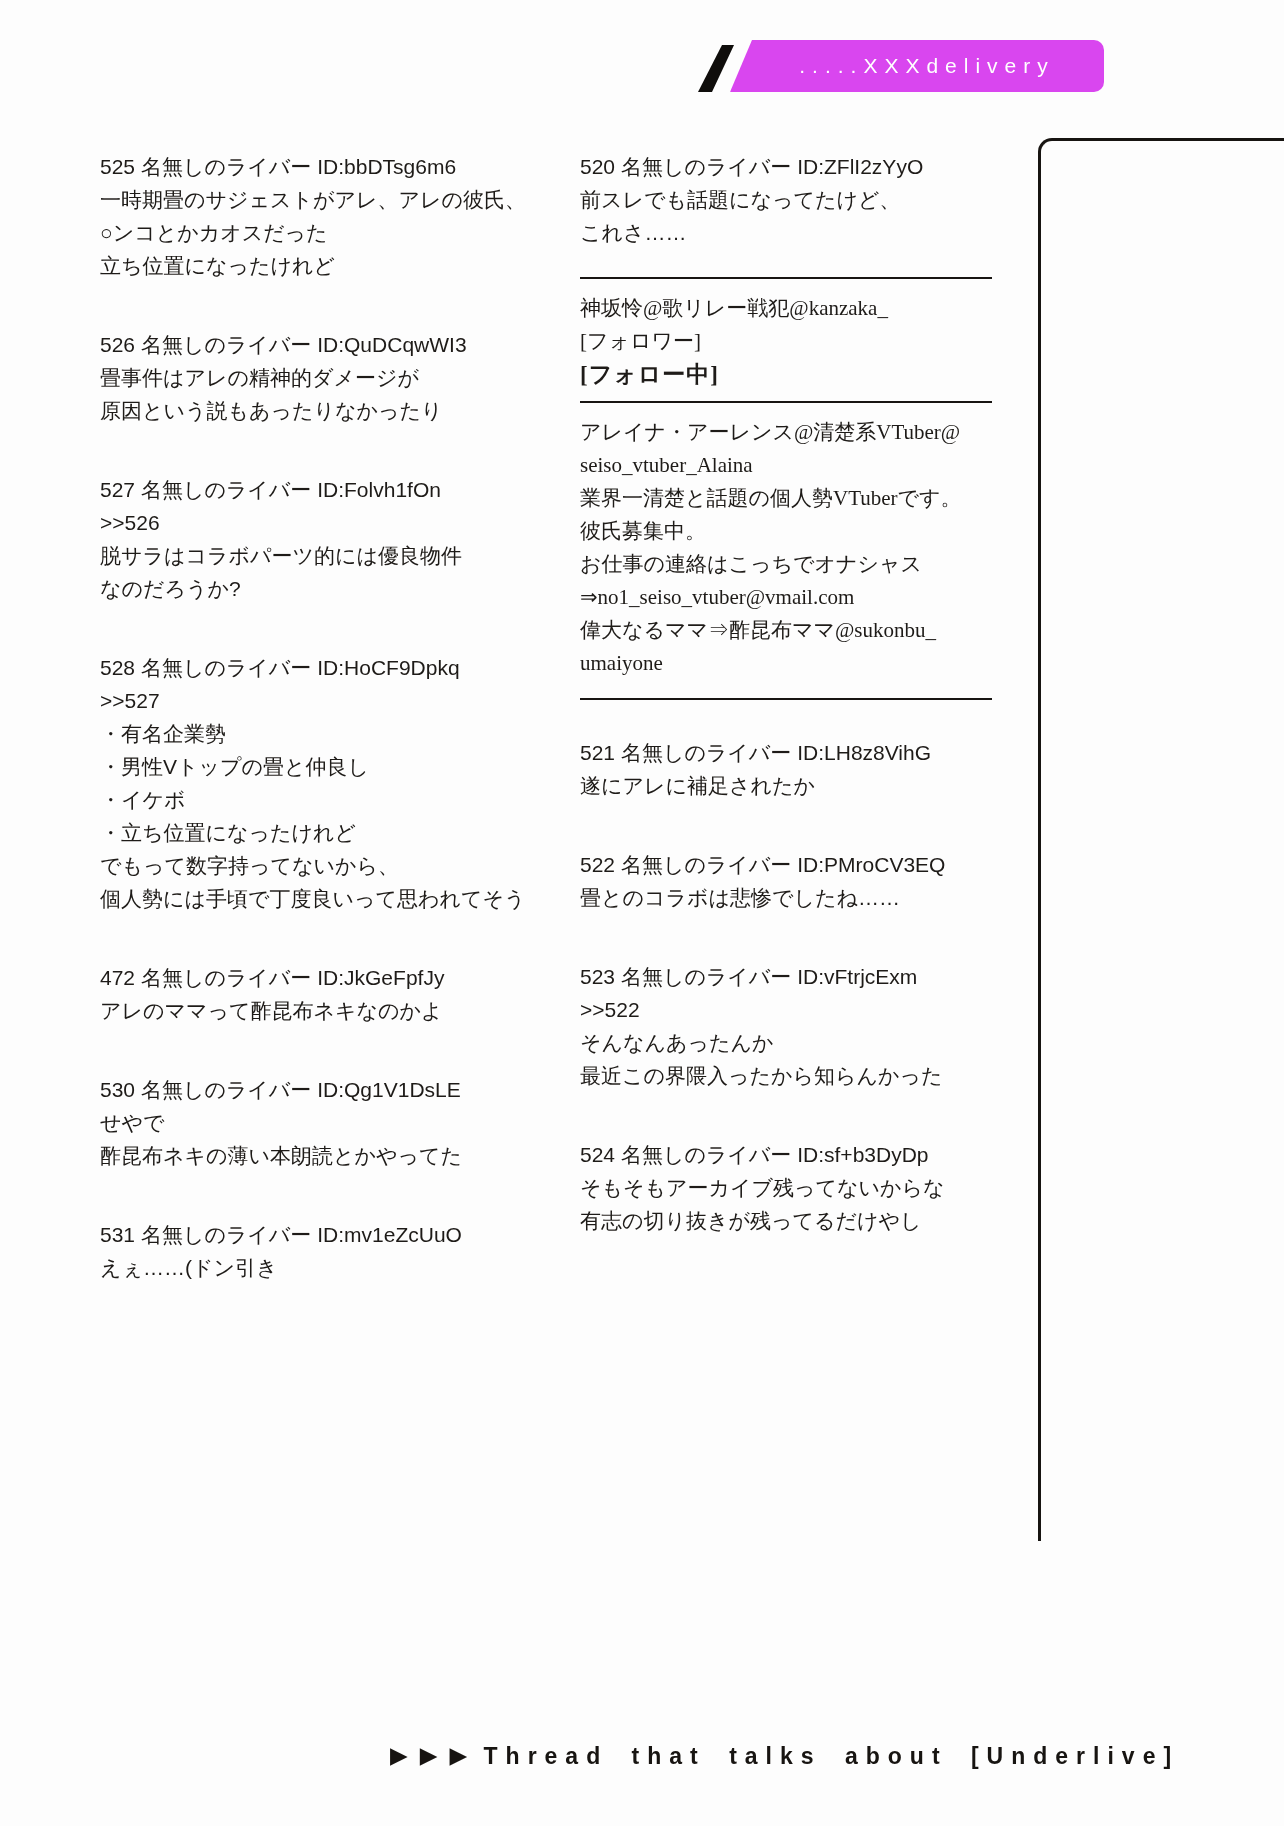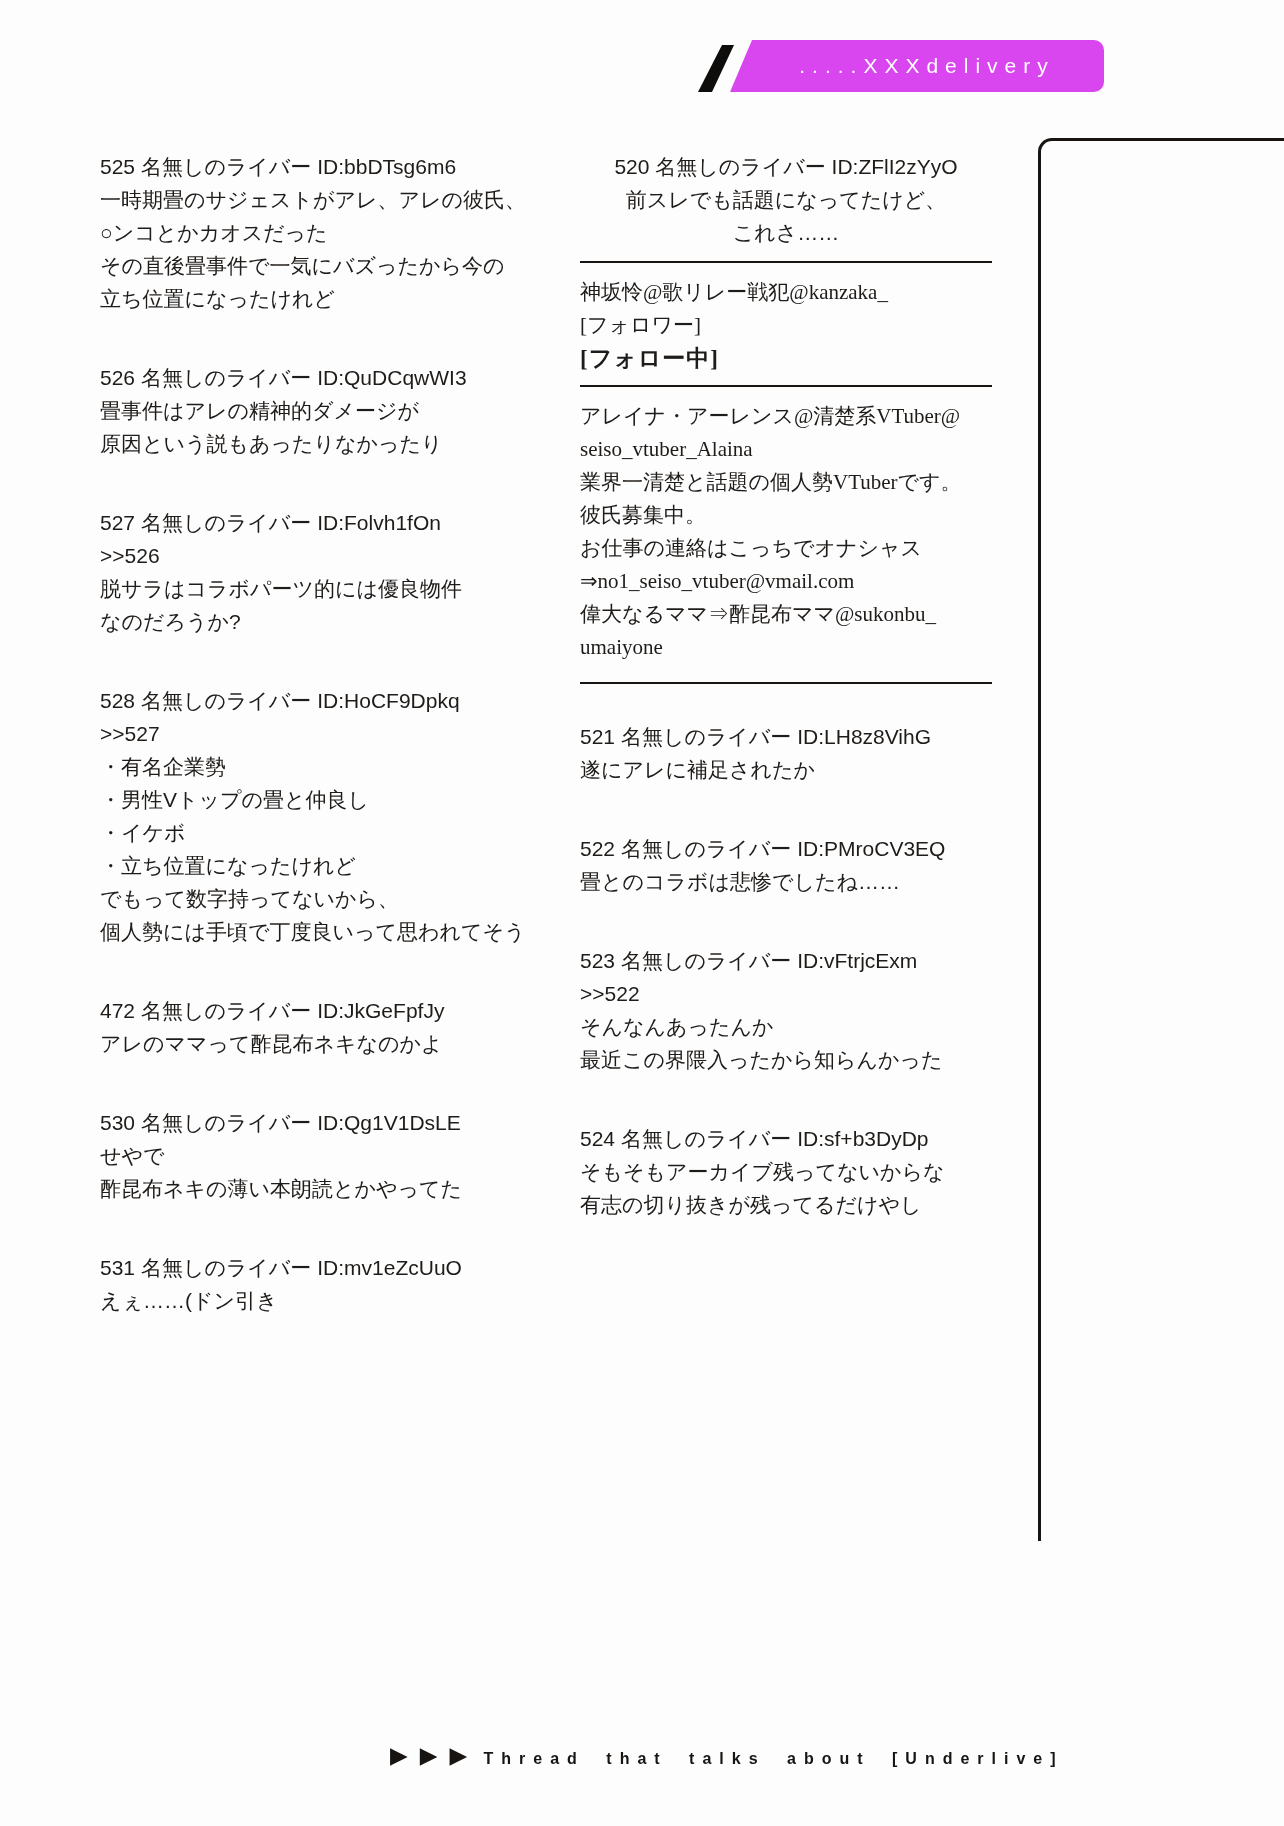--- a/index.html
+++ b/index.html
@@ -55,32 +55,32 @@
     padding:13px 0 10px 0;
   }
   .quote.closed {
     border-bottom:2.5px solid #181512;
     padding-bottom:18px;
     margin-bottom:36px;
   }
   .quote-line { min-height:33px;font-family:Liberation Serif, serif; }
   .quote-line.bold { font-weight:900; font-size:23px; letter-spacing:1px; }
 
-  .post:has(+ .quote) { margin-bottom:12px;text-align:center; }
+  .post:has(+ .quote) { margin-bottom:28px; }
 
   
   .footer {
     position:absolute; top:1742px; left:390px;
     white-space:nowrap; color:#171411;
   }
   .footer-arrows {
     font-size:23px; letter-spacing:12px; vertical-align:1px;
   }
   .footer-label {
-    font-size:16px; font-weight:600; letter-spacing:8px; word-spacing:9px;
+    font-size:23px; font-weight:600; letter-spacing:8px; word-spacing:9px;
   }
 </style>
 </head>
 <body>
 
 <div class="page">
 
   <div class="banner">
     <div class="banner-tail"></div>
     <div class="banner-main">
@@ -88,21 +88,20 @@
     </div>
   </div>
 
   <div class="frame-corner"></div>
 
   <div class="col col-left" id="col-left">
       <div class="post">
         <div class="post-header"><span class="num">525</span> <span class="author">名無しのライバー</span> <span class="pid">ID:bbDTsg6m6</span></div>
         <div class="post-line">一時期畳のサジェストがアレ、アレの彼氏、</div>
         <div class="post-line">○ンコとかカオスだった</div>
-        <div class="post-line">その直後畳事件で一気にバズったから今の</div>
         <div class="post-line">立ち位置になったけれど</div>
       </div>
       <div class="post">
         <div class="post-header"><span class="num">526</span> <span class="author">名無しのライバー</span> <span class="pid">ID:QuDCqwWI3</span></div>
         <div class="post-line">畳事件はアレの精神的ダメージが</div>
         <div class="post-line">原因という説もあったりなかったり</div>
       </div>
       <div class="post">
         <div class="post-header"><span class="num">527</span> <span class="author">名無しのライバー</span> <span class="pid">ID:Folvh1fOn</span></div>
         <div class="post-line">&gt;&gt;526</div>

